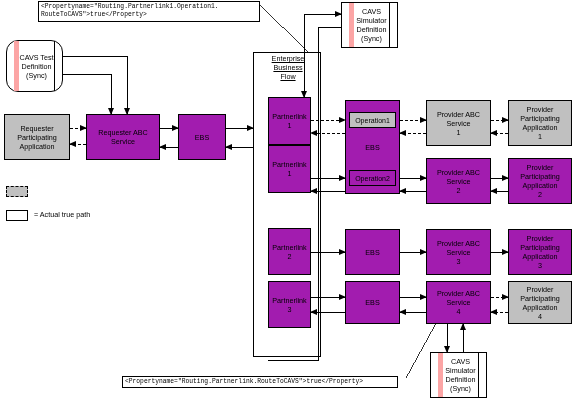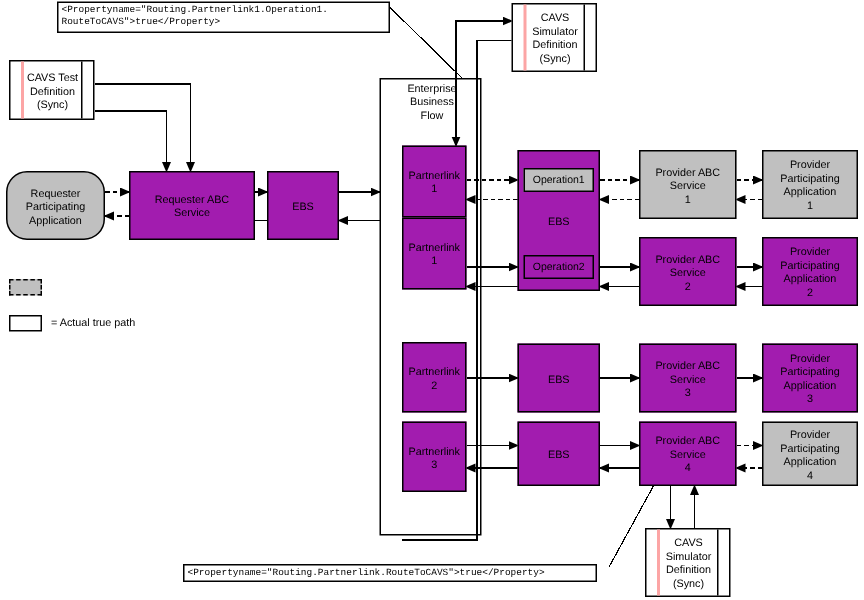--- a/index.html
+++ b/index.html
@@ -10,21 +10,21 @@
 
   .box{position:absolute;box-sizing:border-box;border:1px solid #000;background:#a21caf;
        display:flex;align-items:center;justify-content:center;text-align:center;
        font-size:7.2px;line-height:9px;z-index:3;}
   .box.gray{background:#c0c0c0;}
   .box span{display:block;padding:0 2px;white-space:pre-line;}
 
   
   .cavs{position:absolute;box-sizing:border-box;border:1px solid #000;background:#fff;z-index:3;}
   .cavs .inner{position:absolute;left:7px;right:7px;top:0;bottom:0;
-       border-left:2px solid #fca5a5;border-right:1px solid #000;
+       border-left:5px solid #fca5a5;border-right:1px solid #000;
        display:flex;align-items:center;justify-content:center;text-align:center;
        font-size:7.2px;line-height:9px;white-space:pre-line;}
 
   
   .container-box{position:absolute;box-sizing:border-box;border:1px solid #000;background:transparent;z-index:1;}
   .container-label{position:absolute;font-size:7.2px;line-height:9px;text-align:center;
        white-space:pre-line;z-index:2;}
 
   
   .callout{position:absolute;box-sizing:border-box;border:1px solid #000;background:#fff;
@@ -108,57 +108,57 @@
       <path d="M463,352 L463,324" marker-end="url(#ah)"></path>
 
     </g>
   </svg>
 
   <div class="callout" style="left:38px;top:1px;width:222px;">&lt;Propertyname="Routing.Partnerlink1.Operation1.
 RouteToCAVS"&gt;true&lt;/Property&gt;</div>
 
   <div class="callout" style="left:122px;top:376px;width:276px;">&lt;Propertyname="Routing.Partnerlink.RouteToCAVS"&gt;true&lt;/Property&gt;</div>
 
-  <div class="cavs" style="left:6px;top:40px;width:57px;height:40px;">
+  <div class="cavs" style="left:6px;top:40px;width:57px;height:52px;border-radius:12px;">
     <div class="inner">CAVS Test
 Definition
 (Sync)</div>
   </div>
 
   <div class="cavs" style="left:341px;top:2px;width:57px;height:46px;">
     <div class="inner">CAVS
 Simulator
 Definition
 (Sync)</div>
   </div>
 
   <div class="cavs" style="left:430px;top:352px;width:57px;height:46px;">
     <div class="inner">CAVS
 Simulator
 Definition
 (Sync)</div>
   </div>
 
-  <div class="box gray" style="left:4px;top:114px;width:66px;height:46px;border-radius:14px;">
+  <div class="box gray" style="left:4px;top:114px;width:66px;height:46px;">
     <span>Requester
 Participating
 Application</span>
   </div>
 
-  <div class="box" style="left:86px;top:114px;width:84px;height:46px;">
+  <div class="box" style="left:86px;top:114px;width:74px;height:46px;">
     <span>Requester ABC
 Service</span>
   </div>
 
   <div class="box" style="left:178px;top:114px;width:48px;height:46px;">
     <span>EBS</span>
   </div>
 
   <div class="container-box" style="left:253px;top:52px;width:68px;height:305px;"></div>
-  <div class="container-label" style="left:262px;top:54px;width:52px;">Enterprise
+  <div class="container-label" style="left:262px;top:54px;width:52px;text-decoration:underline;">Enterprise
 Business
 Flow</div>
 
   <div class="box" style="left:268px;top:97px;width:43px;height:48px;">
     <span>Partnerlink
 1</span>
   </div>
   <div class="box" style="left:268px;top:145px;width:43px;height:48px;">
     <span>Partnerlink
 1</span>

